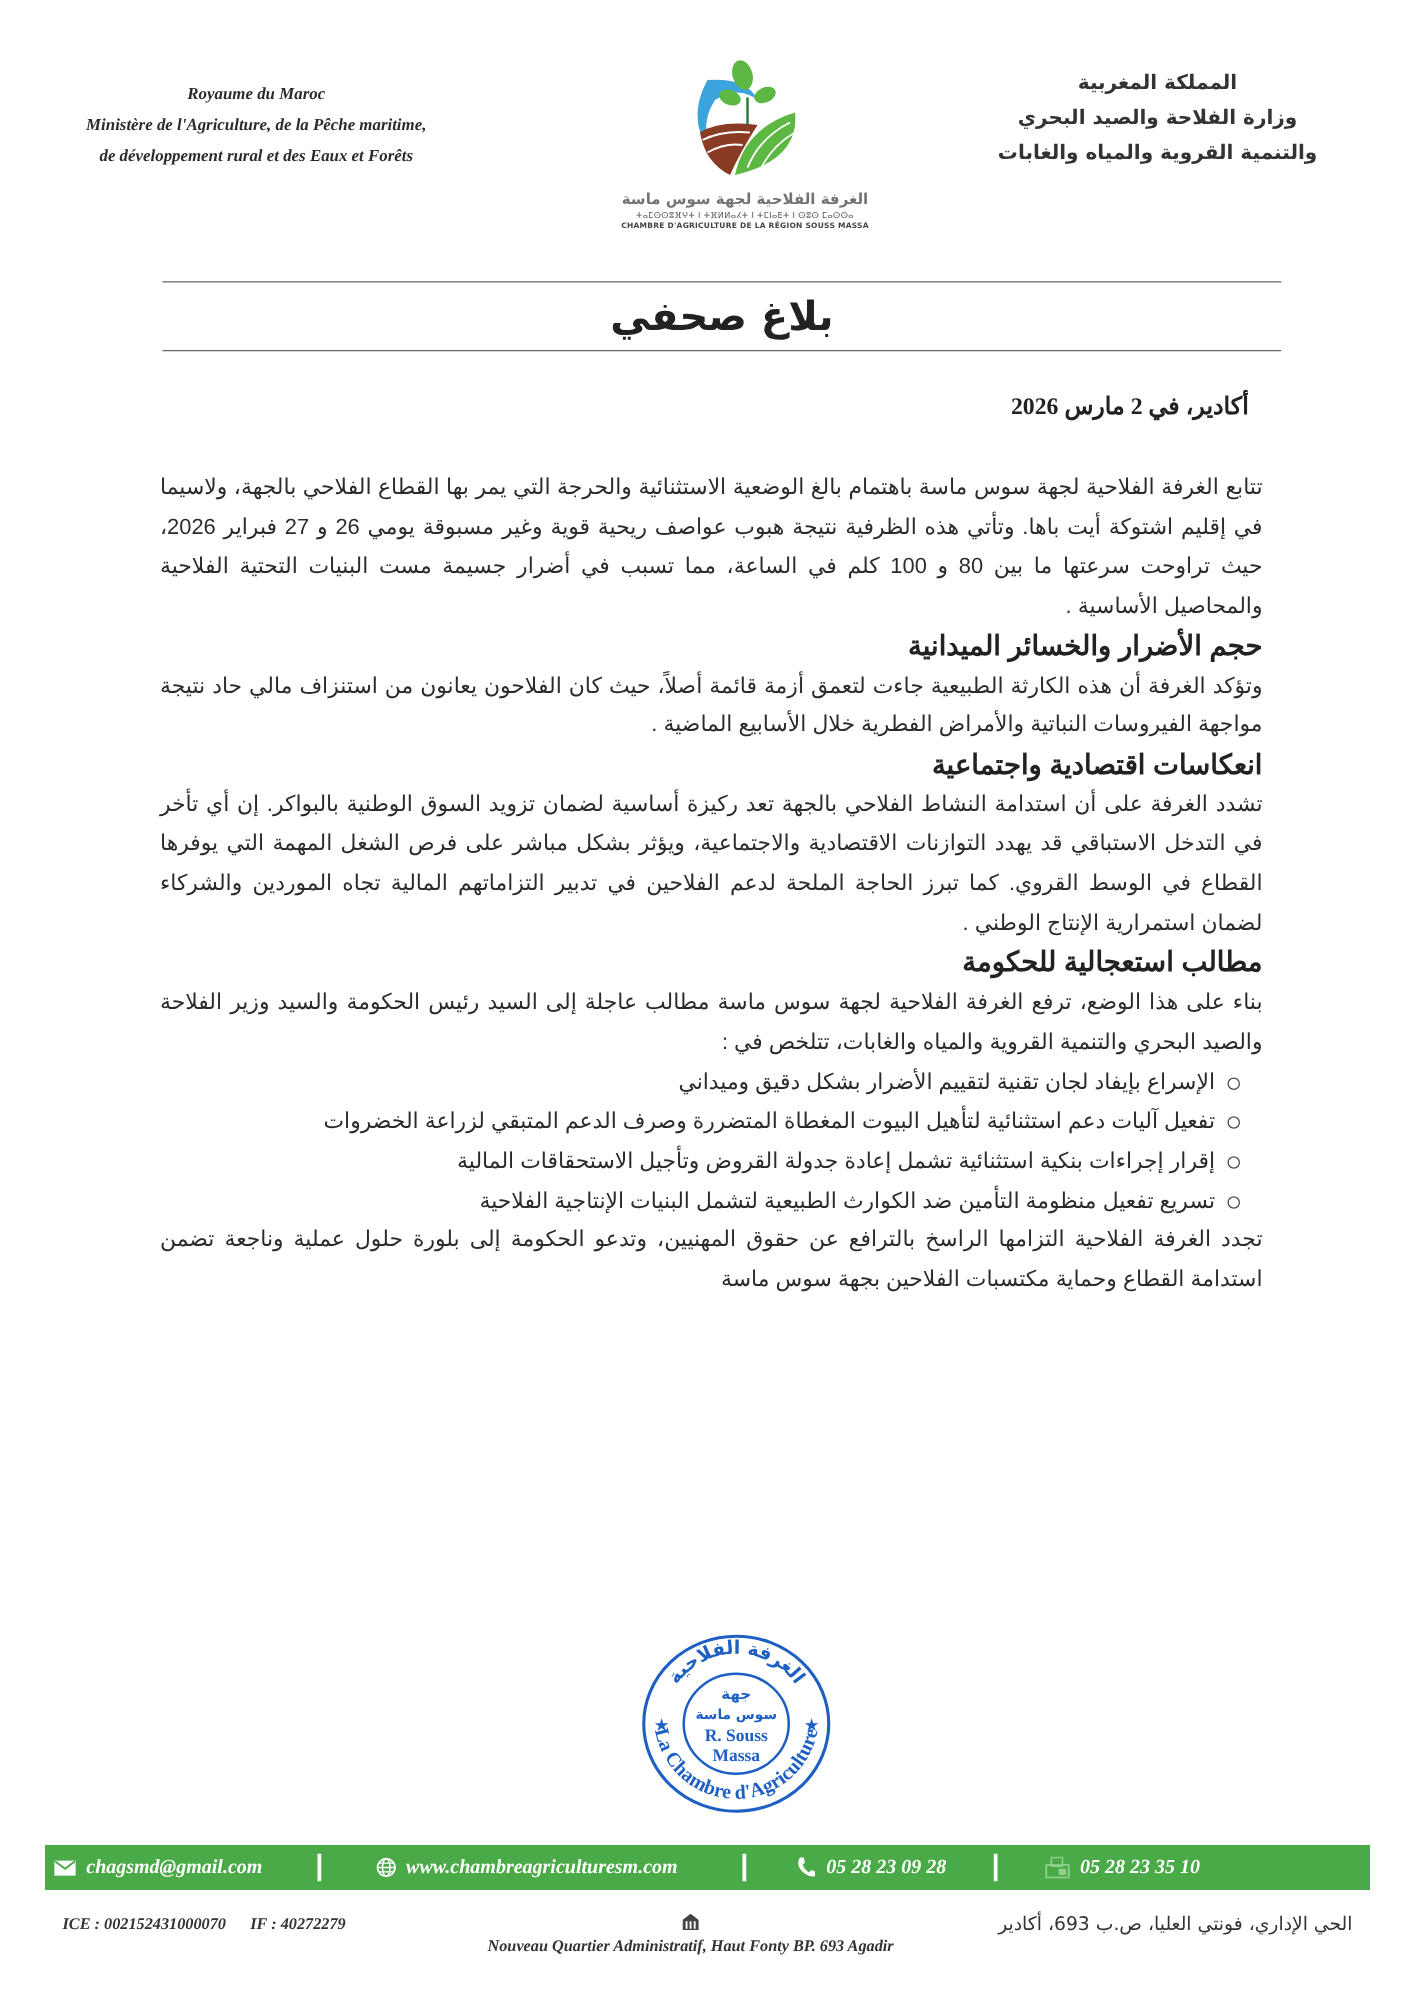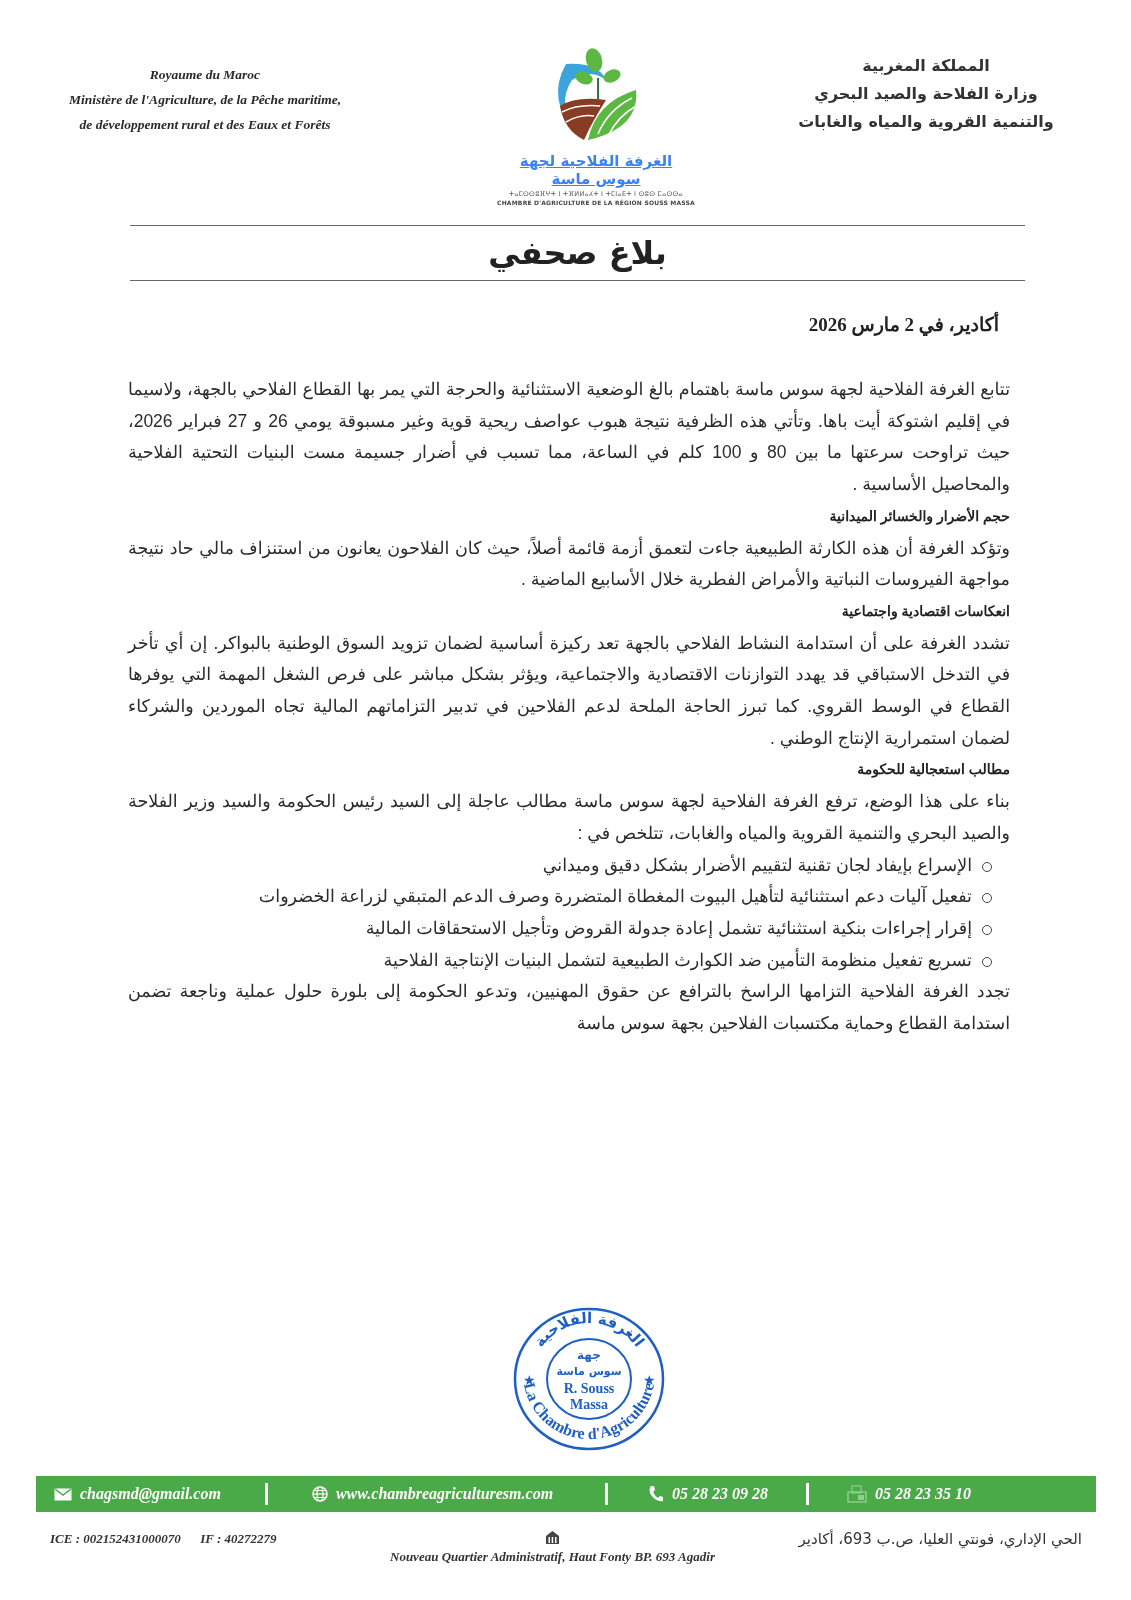--- a/index.html
+++ b/index.html
@@ -14,39 +14,39 @@
   }
   .header-ar {
     position: absolute; right: 70px; top: 52px; width: 270px;
     text-align: center; direction: rtl;
     font-family: "DejaVu Sans", sans-serif; font-weight: bold; font-size: 16px; line-height: 28px; color: #333;
   }
   .logo-wrap {
     position: absolute; left: 496px; top: 44px; width: 200px; text-align: center;
   }
   .logo-wrap svg { display: block; margin: 0 auto; }
-  .logo-ar { font-size: 15px; font-weight: bold; color: #3b82f6; direction: rtl; margin-top: 8px; text-decoration: underline; }
+  .logo-ar { font-size: 12px; font-weight: bold; color: #737373; direction: rtl; margin-top: 8px; }
   .logo-tif { font-size: 6.5px; color: #555; letter-spacing: 0.3px; margin-top: 2px; }
   .logo-fr { font-size: 6px; color: #444; font-weight: bold; margin-top: 1px; letter-spacing: 0.2px; }
   .rule { position: absolute; left: 130px; width: 895px; height: 1px; background: #666; }
   .title {
     position: absolute; top: 234px; left: 130px; width: 895px; text-align: center;
     font-size: 32px; font-weight: bold; direction: rtl; color: #222;
   }
   .date-line {
     position: absolute; right: 132px; top: 313px; direction: rtl;
     font-family: "Liberation Serif", serif; font-weight: bold; font-size: 19px; color: #222;
   }
   .body-text {
     position: absolute; left: 128px; top: 374px; width: 882px; direction: rtl;
     font-family: "Liberation Sans", sans-serif; font-size: 17.5px; line-height: 31.7px; color: #2b2b2b;
     text-align: justify;
   }
   .body-text p { margin: 0; }
-  .body-text h3 { margin: 0; font-size: 14px; font-weight: bold; color: #222; }
+  .body-text h3 { margin: 0; font-size: 22px; font-weight: bold; color: #222; }
   .body-text ul { list-style: none; margin: 0; padding: 0 18px 0 0; }
   .body-text li { position: relative; padding-right: 20px; }
   .body-text li::before {
     content: ""; position: absolute; right: 0; top: 12px; width: 8px; height: 8px;
     border: 1.4px solid #444; border-radius: 50%;
   }
   .stamp { position: absolute; left: 509px; top: 1303px; }
   .footer-bar {
     position: absolute; left: 36px; top: 1476px; width: 1060px; height: 36px;
     background: #4aaa48; color: #fff; display: flex; align-items: center;
@@ -142,21 +142,21 @@
     <text x="14" y="82" font-size="14" fill="#1e5fc4">★</text>
     <text x="134" y="82" font-size="14" fill="#1e5fc4">★</text>
     <text x="80" y="56" text-anchor="middle" font-family="DejaVu Sans, sans-serif" font-size="12" font-weight="bold" fill="#1e5fc4">جهة</text>
     <text x="80" y="72" text-anchor="middle" font-family="DejaVu Sans, sans-serif" font-size="11" font-weight="bold" fill="#1e5fc4">سوس ماسة</text>
     <text x="80" y="90" text-anchor="middle" font-family="Liberation Serif, serif" font-size="14" font-weight="bold" fill="#1e5fc4">R. Souss</text>
     <text x="80" y="106" text-anchor="middle" font-family="Liberation Serif, serif" font-size="14" font-weight="bold" fill="#1e5fc4">Massa</text>
   </svg>
 </div>
 
 <div class="footer-bar">
-  <div class="fb-item" style="margin-left:18px;">
+  <div class="fb-item" style="margin-left:7px;">
     <svg width="18" height="13" viewBox="0 0 18 13">
       <rect x="0.5" y="0.5" width="17" height="12" fill="#fff"></rect>
       <path d="M1 1 L9 7 L17 1" stroke="#4aaa48" stroke-width="1.5" fill="none"></path>
     </svg>
     <span>chagsmd@gmail.com</span>
   </div>
   <div class="fb-sep" style="margin-left:44px;"></div>
   <div class="fb-item" style="margin-left:44px;">
     <svg width="16" height="16" viewBox="0 0 16 16">
       <circle cx="8" cy="8" r="7" fill="none" stroke="#fff" stroke-width="1.5"></circle>

